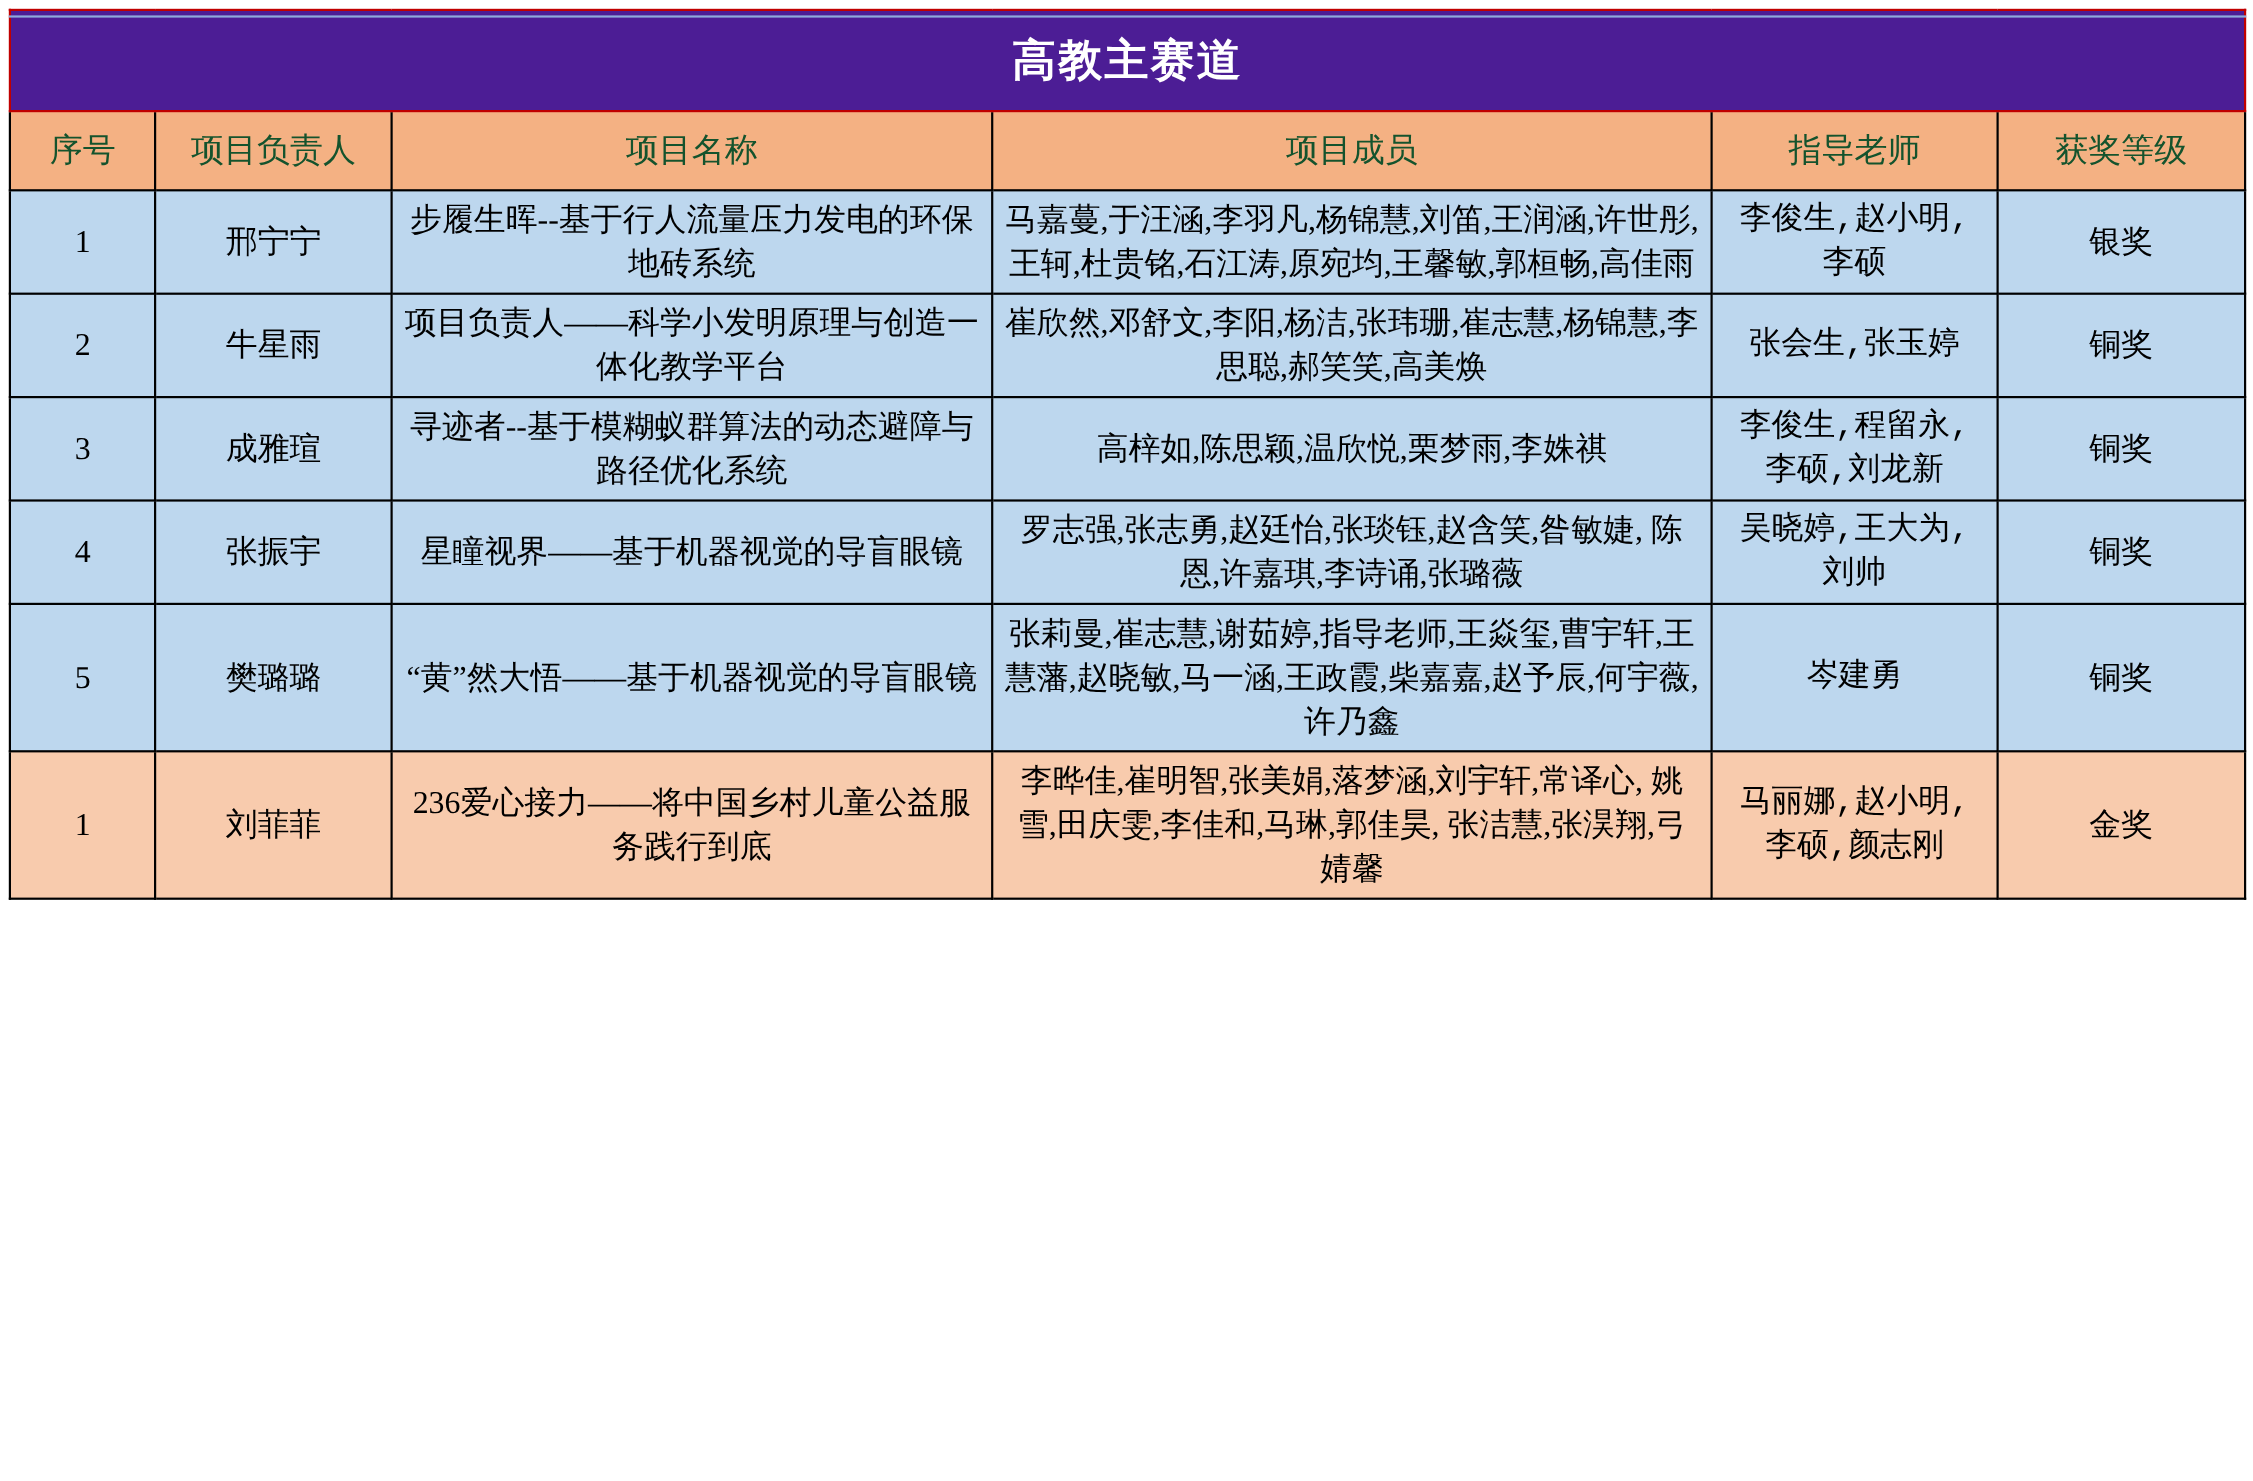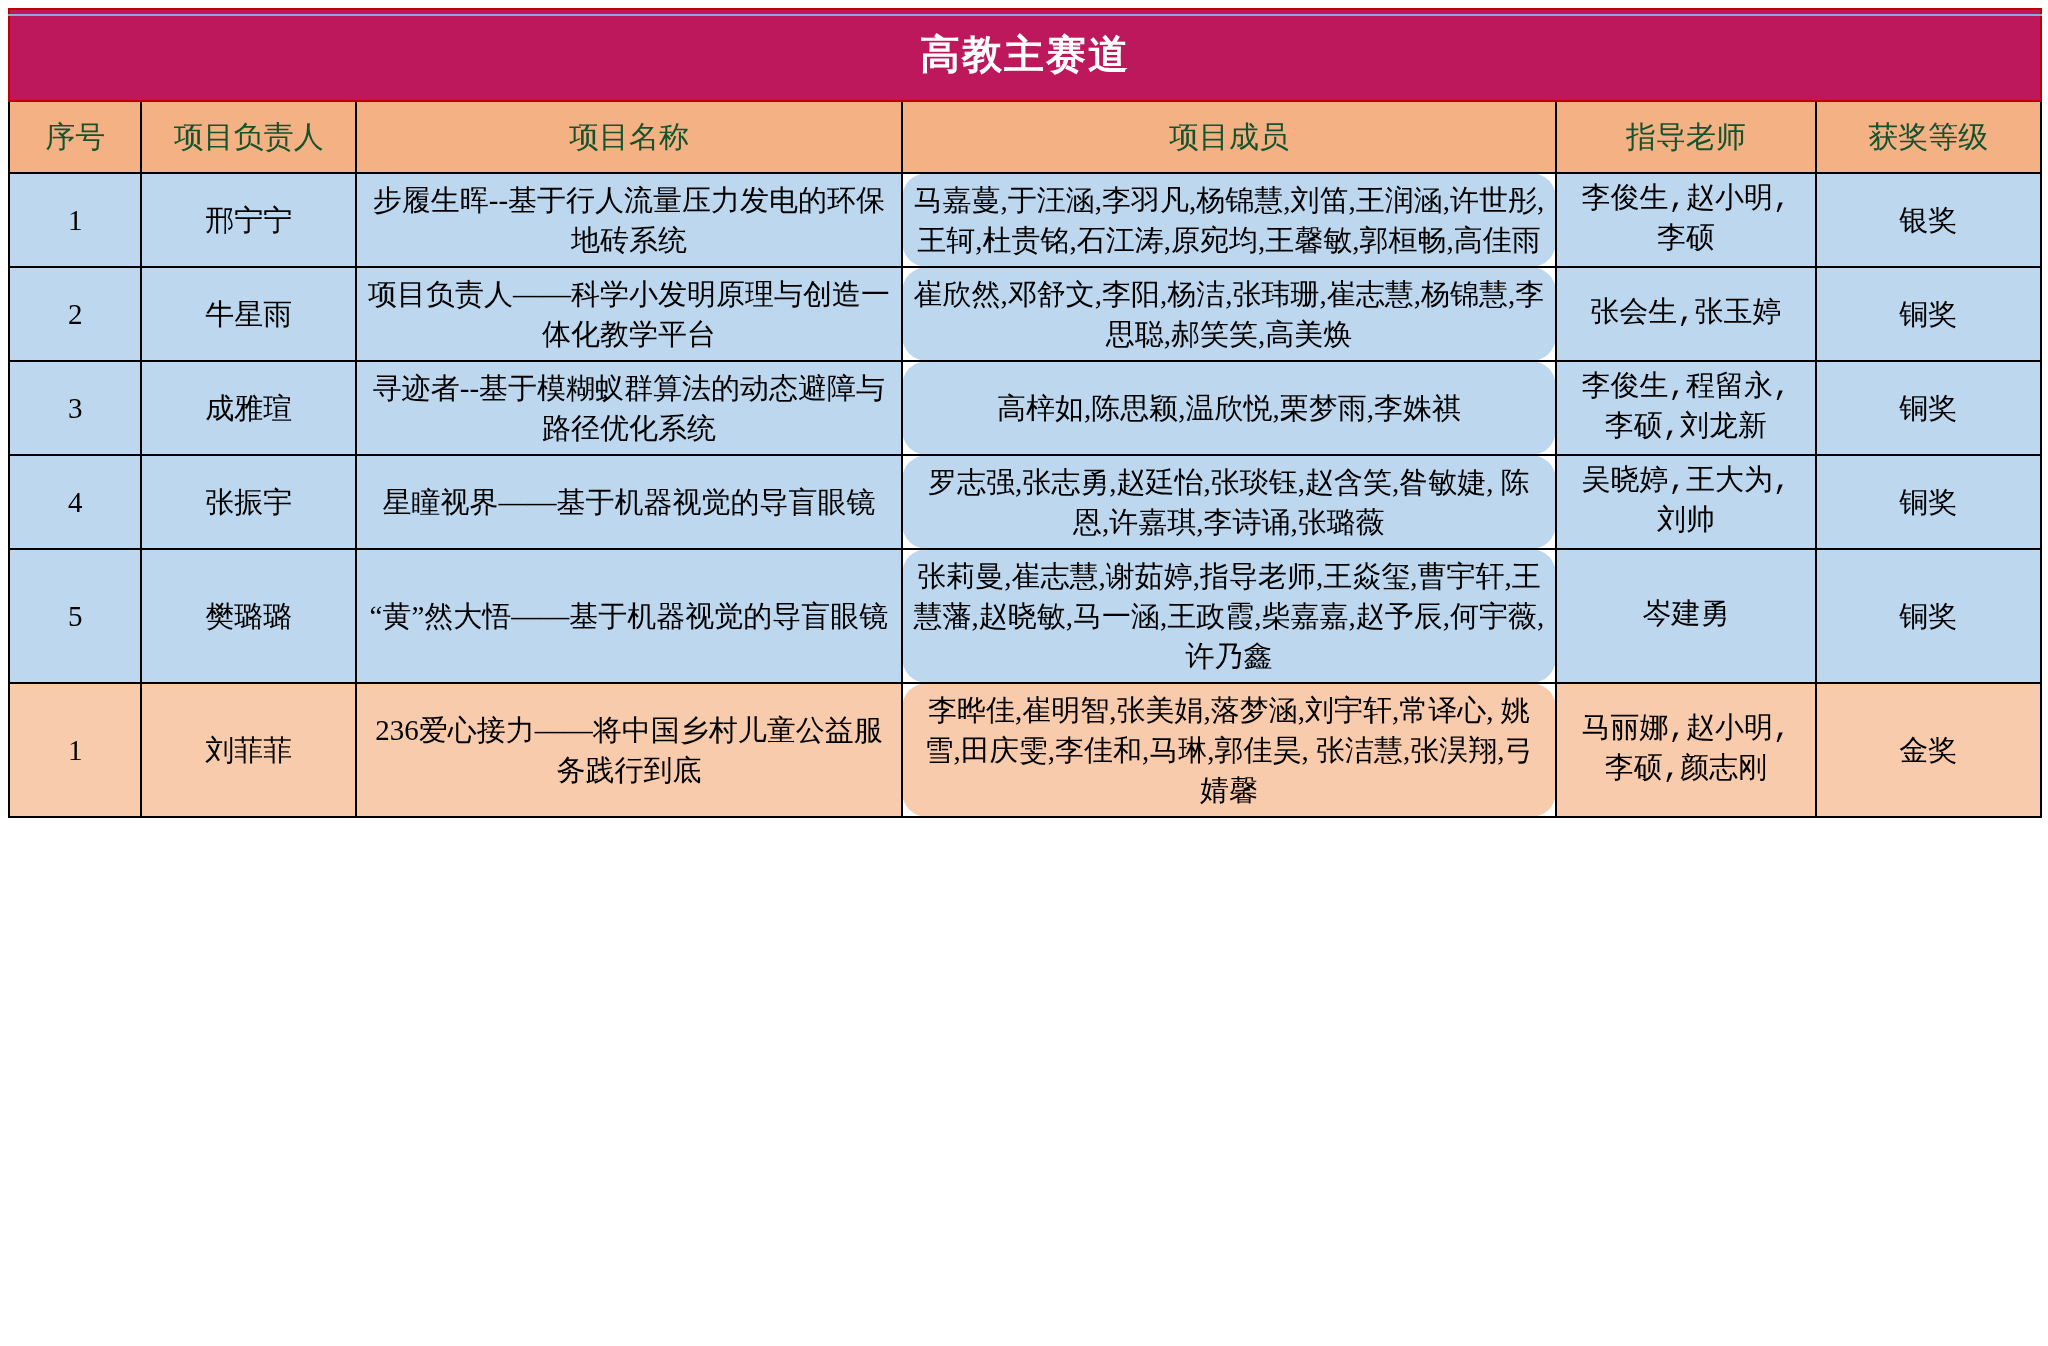--- a/index.html
+++ b/index.html
@@ -44,21 +44,21 @@
   
   .col-idx     { width: 100px; }
   .col-leader  { width: 162px; }
   .col-project { width: 412px; }
   .col-members { width: 494px; }
   .col-advisor { width: 196px; }
   .col-award   { width: 170px; }
 
   
   tr.section-banner td {
-    background: #be185d;
+    background: #4c1d95;
     color: #ffffff;
     font-size: 40px;
     font-weight: bold;
     letter-spacing: 2px;
     height: 70px;
     padding: 10px 0;
     border-left: 2px solid #c00000;
     border-right: 2px solid #c00000;
     border-top: 2px solid #c00000;
     border-bottom: 2px solid #c00000;
@@ -82,21 +82,21 @@
   
   tr.data-row.peach td {
     background: #f8cbad;
     color: #000000;
     font-size: 29px;
   }
 
   td.cell-index   { font-size: 29px; }
   td.cell-leader  { font-size: 29px; }
   td.cell-project { font-size: 29px; margin-left: 42px; }
-  td.cell-members { font-size: 29px; text-align: center; border-radius: 25px; }
+  td.cell-members { font-size: 29px; text-align: center; }
   td.cell-advisor { font-size: 29px; font-family: Liberation Mono, monospace; }
   td.cell-award   { font-size: 29px; }
 
   
   .top-accent {
     position: absolute;
     top: 6px;
     left: 8px;
     width: 2034px;
     height: 2px;

